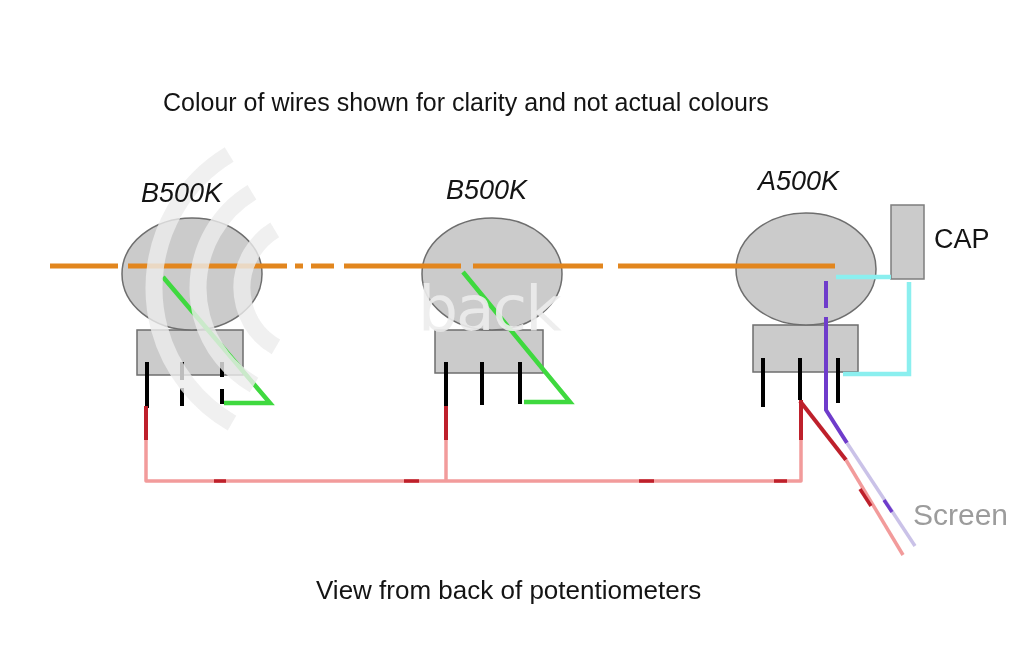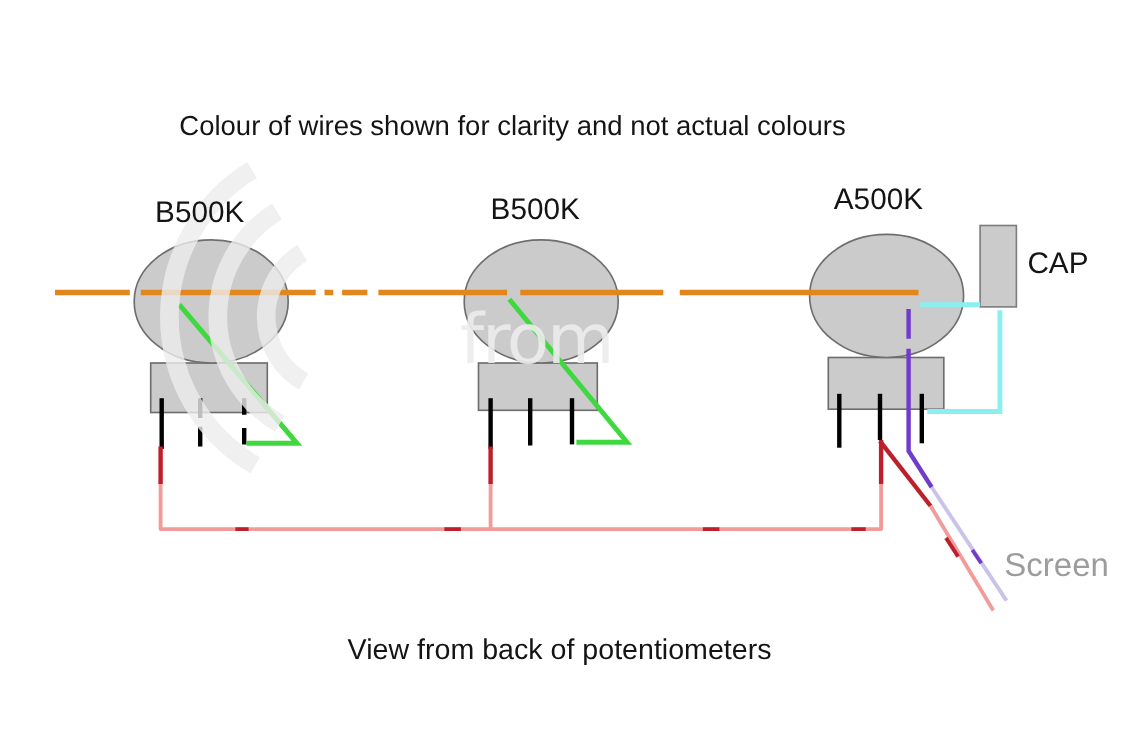--- a/index.html
+++ b/index.html
@@ -2,22 +2,22 @@
 <html><head>
 <meta charset="utf-8">
 <style>
   html,body { margin:0; padding:0; background:#ffffff; }
   .stage {
     position:relative; width:1023px; height:668px; background:#ffffff;
     overflow:hidden; font-family:"Liberation Sans", sans-serif;
   }
   .stage svg { position:absolute; left:0; top:0; }
   .label { position:absolute; color:#141414; white-space:nowrap; }
-  .title-label   { left:163px; top:101px; font-size:25px; }
-  .pot-label     { font-size:27px; }
+  .title-label   { left:163px; top:88px; font-size:25px; }
+  .pot-label     { font-size:27px;font-style:italic; }
   .pot-label-1   { left:141px; top:178px; }
   .pot-label-2   { left:446px; top:175px; }
   .pot-label-3   { left:758px; top:166px; }
   .cap-label     { left:934px; top:224px; font-size:27px;text-align:center; }
   .screen-label  { left:913px; top:498px; font-size:30px; color:#9c9c9c; }
   .caption-label { left:316px; top:575px; font-size:26px; }
   .wm-text {
     position:absolute; font-family:"DejaVu Sans", sans-serif;
     font-size:63px; color:#ededed; opacity:0.9; line-height:1; white-space:nowrap;
   }
@@ -90,15 +90,15 @@
   <div class="label title-label">Colour of wires shown for clarity and not actual colours</div>
 
   <div class="label pot-label pot-label-1">B500K</div>
   <div class="label pot-label pot-label-2">B500K</div>
   <div class="label pot-label pot-label-3">A500K</div>
 
   <div class="label cap-label">CAP</div>
   <div class="label screen-label">Screen</div>
   <div class="label caption-label">View from back of potentiometers</div>
 
-  <div class="wm-text wm-left">from</div>
+  <div class="wm-text wm-left">back</div>
 
 </div>
 
 </body></html>

